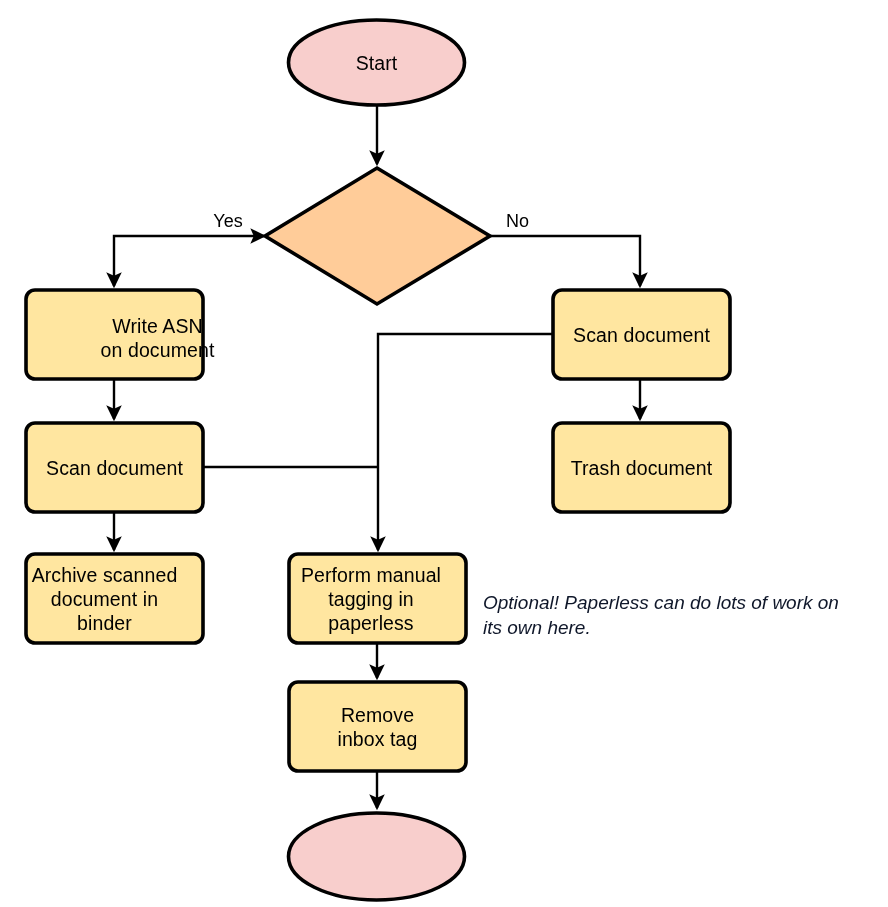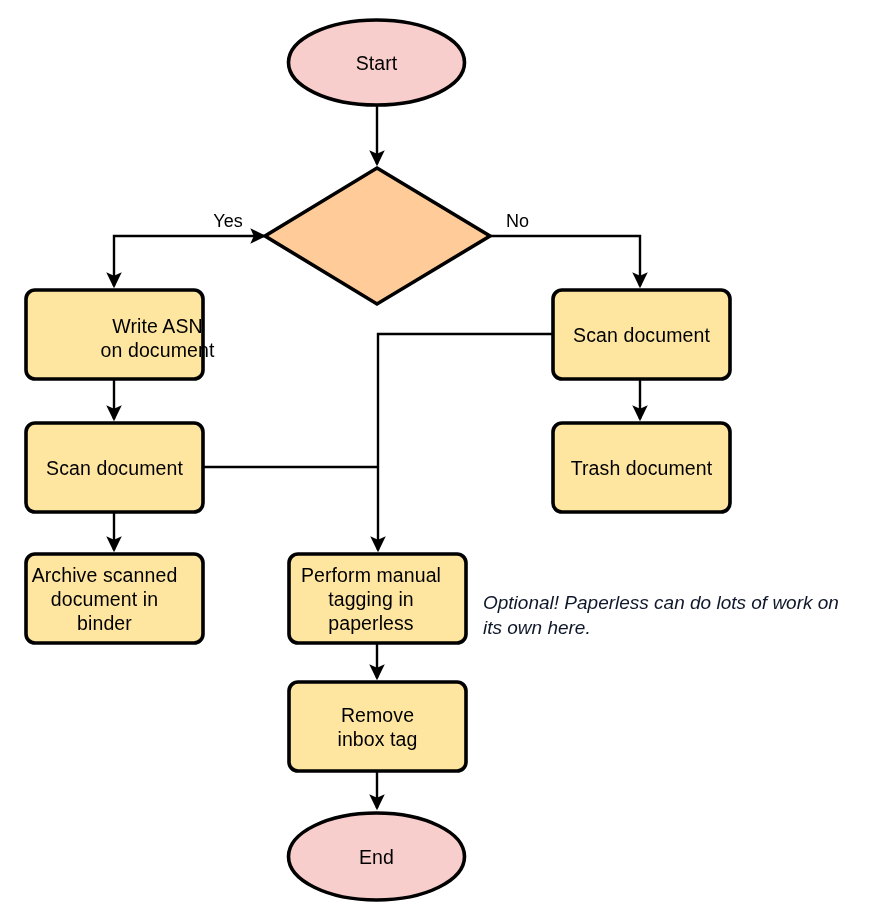--- a/index.html
+++ b/index.html
@@ -126,21 +126,20 @@
 
   <div class="node-label" style="left:553px; top:423px; width:177px; height:89px;">Trash document</div>
 
   <div class="node-label" style="left:289px; top:554px; width:164px; height:89px;">Perform manual
 tagging in
 paperless</div>
 
   <div class="node-label" style="left:289px; top:682px; width:177px; height:89px;">Remove
 inbox tag</div>
 
-  <div class="node-label" style="left:288px; top:813px; width:177px; height:87px;">End</div>
 
   <div class="edge-label" style="left:190px; top:211px; width:76px;">Yes</div>
 
   <div class="edge-label" style="left:494px; top:211px; width:60px; text-align:left;margin-left:12px;">No</div>
 
   <div class="note-text" style="left:483px; top:590px; width:400px;">Optional! Paperless can do lots of work on
 its own here.</div>
 
 </div>
 

